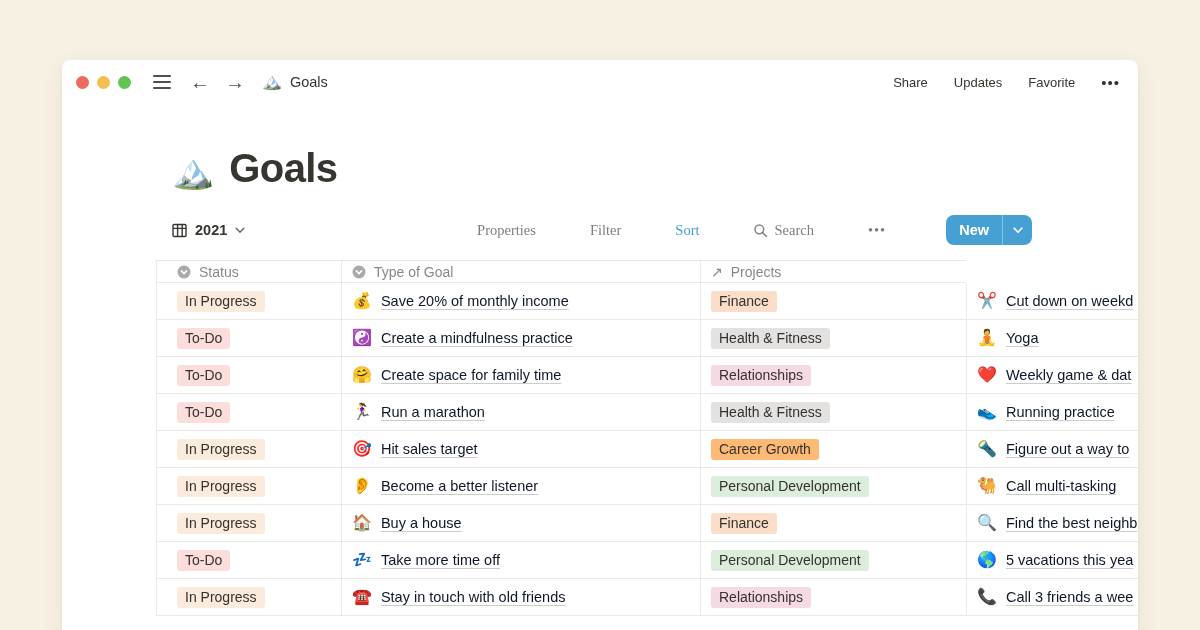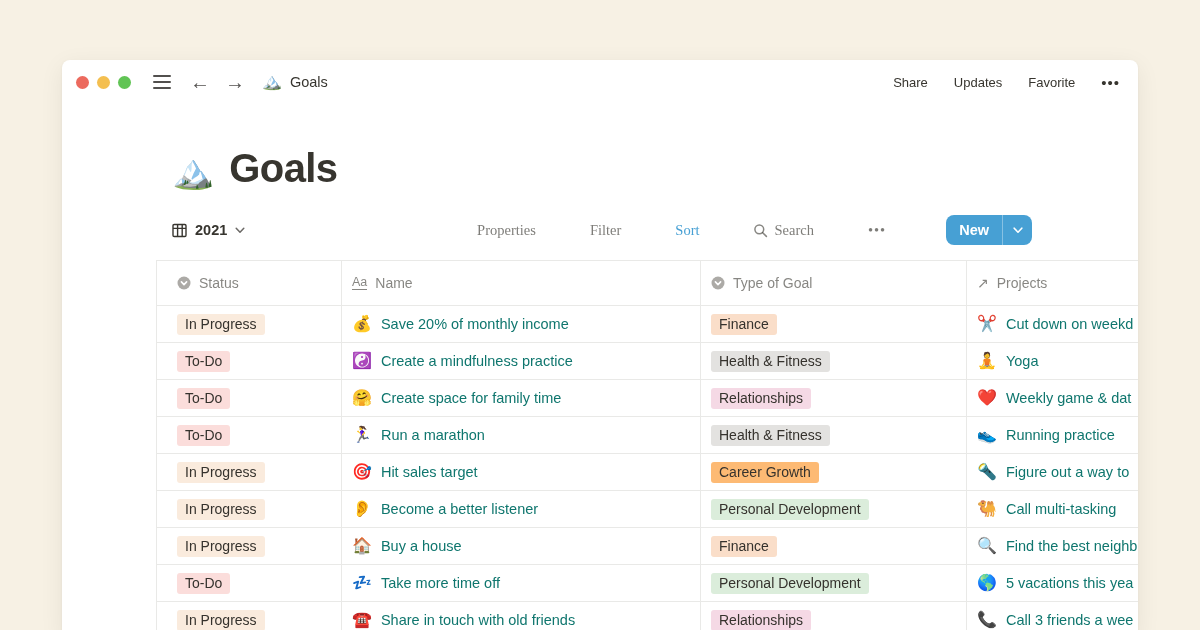--- a/index.html
+++ b/index.html
@@ -43,27 +43,27 @@
   .new-btn{ display:flex; align-items:stretch; margin-left:32px; height:30px;
     background:var(--accent); border-radius:8px; color:#fff; overflow:hidden; cursor:pointer; }
   .new-main{ display:flex; align-items:center; padding:0 13px; font-size:14.5px; font-weight:700; }
   .new-divider{ width:1px; background:rgba(255,255,255,0.35); }
   .new-caret{ width:29px; display:flex; align-items:center; justify-content:center; }
   
   .table-wrap{ margin-top:14px; }
   .grid{ display:grid; grid-template-columns:185px 359px 266px 300px; width:1110px; }
   .cell{ border-left:1px solid #E9E9E7; border-bottom:1px solid #E9E9E7;
          display:flex; align-items:center; overflow:hidden; white-space:nowrap; }
-  .hcell{ height:46px; border-top:1px solid #E9E9E7; gap:8px; padding-left:10px;
+  .hcell{ height:23px; border-top:1px solid #E9E9E7; gap:8px; padding-left:10px;
           color:rgba(55,53,47,0.6); font-size:14px; cursor:pointer; }
   .hcell.first, .bcell.first{ padding-left:20px; }
   .bcell{ height:37px; padding-left:10px; gap:9px; cursor:pointer; }
   .badge{ font-size:14px; line-height:21px; padding:0 8px; border-radius:3px; color:#35322D; }
   .row-emoji{ font-size:16px; line-height:1; flex:0 0 auto; }
-  .linked{ font-size:14.5px; color:#0f766e; 
+  .linked{ font-size:14.5px; color:#0f172a; text-decoration:underline;
            text-decoration-color:rgba(55,53,47,0.25); text-decoration-thickness:1px;
            text-underline-offset:3px; }
   .name-text{ font-weight:500; }
   .aa-icon{ font-size:12.5px; line-height:1; border-bottom:1px solid currentColor; padding-bottom:1px; }
   .rel-icon{ font-size:14px; line-height:1; }
   svg{ display:block; }
 </style>
 </head>
 <body style="background: rgb(247, 241, 228);">
 
@@ -139,24 +139,20 @@
     <div class="table-wrap">
       <div class="grid">
         <div class="cell hcell first">
           <svg width="14" height="14" viewBox="0 0 14 14">
             <circle cx="7" cy="7" r="6.5" fill="#ACAAA6"></circle>
             <polyline points="4.4,5.9 7,8.6 9.6,5.9" fill="none" stroke="#fff" stroke-width="1.6" stroke-linecap="round" stroke-linejoin="round"></polyline>
           </svg>
           <span>Status</span>
         </div>
         <div class="cell hcell">
-          <span class="aa-icon">Aa</span>
-          <span>Name</span>
-        </div>
-        <div class="cell hcell">
           <svg width="14" height="14" viewBox="0 0 14 14">
             <circle cx="7" cy="7" r="6.5" fill="#ACAAA6"></circle>
             <polyline points="4.4,5.9 7,8.6 9.6,5.9" fill="none" stroke="#fff" stroke-width="1.6" stroke-linecap="round" stroke-linejoin="round"></polyline>
           </svg>
           <span>Type of Goal</span>
         </div>
         <div class="cell hcell">
           <span class="rel-icon">↗</span>
           <span>Projects</span>
         </div>
@@ -280,21 +276,21 @@
   <div class="cell bcell">
     <span class="row-emoji">🌎</span>
     <span class="linked">5 vacations this yea</span>
   </div>
 
   <div class="cell bcell first">
     <span class="badge" style="background: rgb(250, 235, 221);">In Progress</span>
   </div>
   <div class="cell bcell">
     <span class="row-emoji">☎️</span>
-    <span class="linked name-text">Share in touch with old friends</span>
+    <span class="linked name-text">Stay in touch with old friends</span>
   </div>
   <div class="cell bcell">
     <span class="badge" style="background: rgb(245, 217, 229);">Relationships</span>
   </div>
   <div class="cell bcell">
     <span class="row-emoji">📞</span>
     <span class="linked">Call 3 friends a wee</span>
   </div>
 </div>
     </div>

